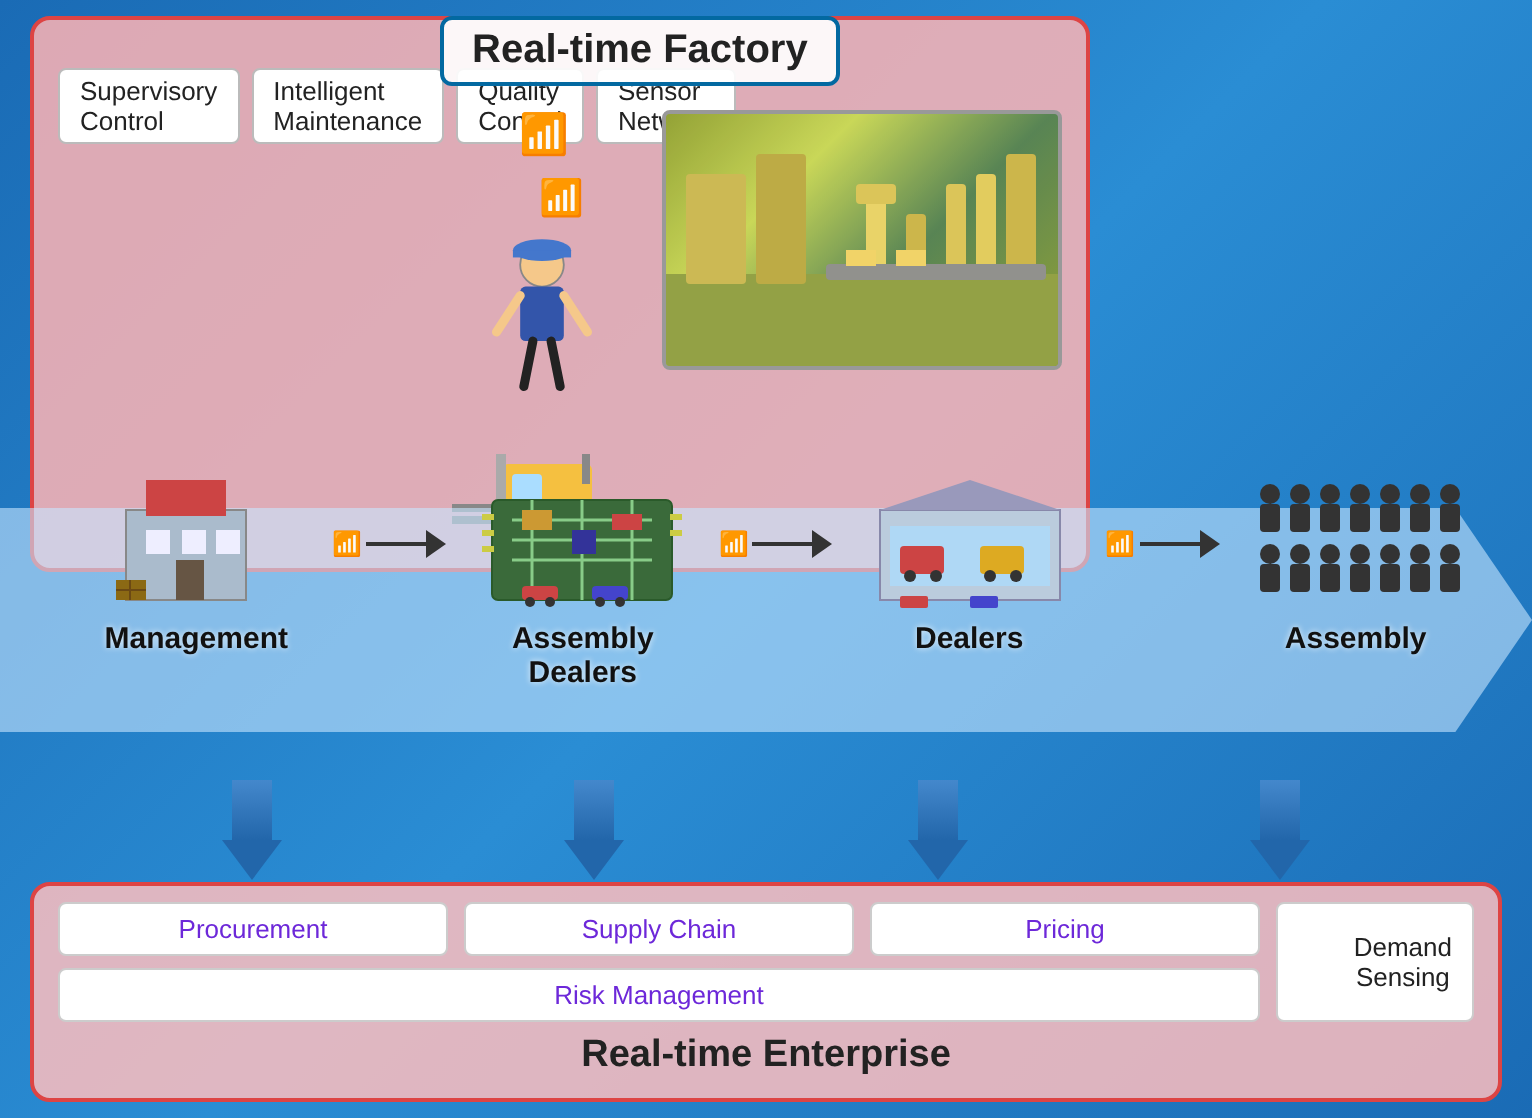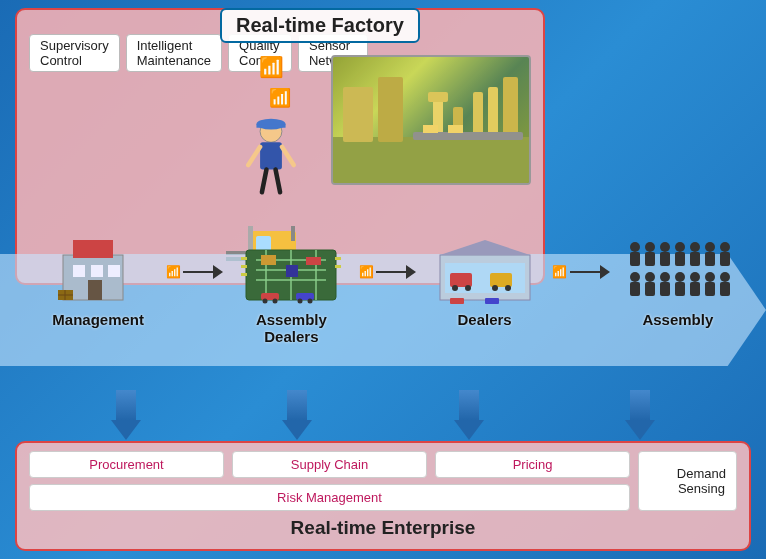--- a/index.html
+++ b/index.html
@@ -186,21 +186,21 @@
     .enterprise-row {
       display: flex;
       gap: 8px;
     }
     .enterprise-box {
       background: white;
       border: 1px solid #ccc;
       border-radius: 4px;
       padding: 5px 14px;
       font-size: 13px;
-      color: #be185d;
+      color: #6d28d9;
       text-align: center;
       flex: 1;
     }
     .enterprise-box.wide {
       flex: 2;
     }
     .demand-sensing-box {
       background: white;
       border: 1px solid #ccc;
       border-radius: 4px;

